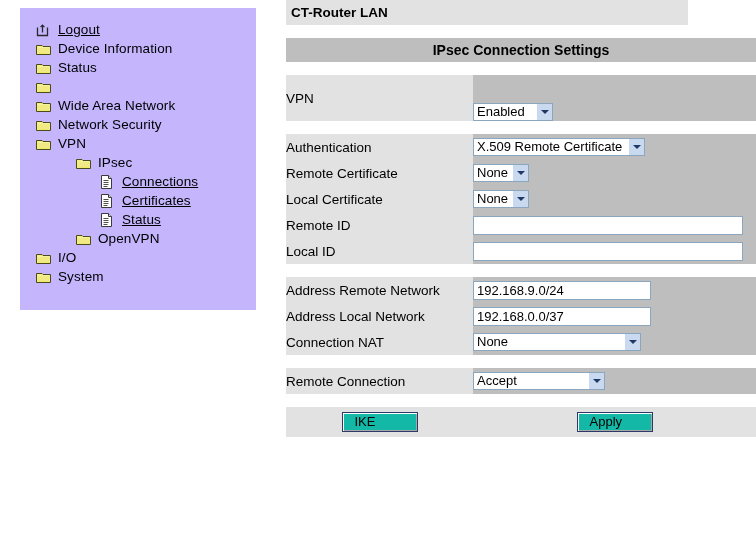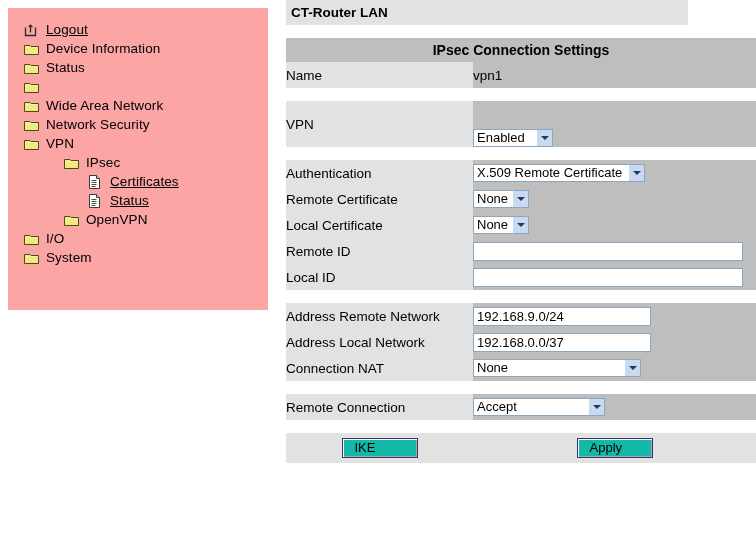--- a/index.html
+++ b/index.html
@@ -13,25 +13,25 @@
     position: relative;
     font-family: "Liberation Sans", sans-serif;
     font-size: 13px;
     color: #000000;
     overflow: hidden;
   }
 
   
   #sidebar {
     position: absolute;
-    left: 8px;
+    left: 20px;
     top: 8px;
-    width: 260px;
+    width: 236px;
     height: 302px;
-    background: #fca5a5;
+    background: #c4b5fd;
     box-sizing: border-box;
   }
   .tree {
     padding: 12px 0 0 0;
     margin: 0;
     list-style: none;
   }
   .tree-item {
     display: flex;
     align-items: center;
@@ -263,20 +263,28 @@
             <path d="M2 5 h11 M2 7 h11 M2 9 h11" stroke="#ffffff" stroke-width="0.6" opacity="0.85"></path>
           </svg></span>
         <span class="tlabel">IPsec</span>
       </li>
       <li class="tree-item lvl2 link">
         <span class="ico"><svg width="13" height="14" viewBox="0 0 13 14">
             <path d="M1.5 0.5 L8.5 0.5 L11.5 3.5 L11.5 13.5 L1.5 13.5 Z" fill="#ffffff" stroke="#3b3b3b" stroke-width="1"></path>
             <path d="M8.5 0.5 L8.5 3.5 L11.5 3.5" fill="#d8d8d8" stroke="#3b3b3b" stroke-width="1"></path>
             <path d="M3.5 5.5 h5 M3.5 7.5 h5 M3.5 9.5 h5 M3.5 11.5 h4" stroke="#3b3b3b" stroke-width="0.9"></path>
           </svg></span>
+        <span class="tlabel">Connections</span>
+      </li>
+      <li class="tree-item lvl2 link">
+        <span class="ico"><svg width="13" height="14" viewBox="0 0 13 14">
+            <path d="M1.5 0.5 L8.5 0.5 L11.5 3.5 L11.5 13.5 L1.5 13.5 Z" fill="#ffffff" stroke="#3b3b3b" stroke-width="1"></path>
+            <path d="M8.5 0.5 L8.5 3.5 L11.5 3.5" fill="#d8d8d8" stroke="#3b3b3b" stroke-width="1"></path>
+            <path d="M3.5 5.5 h5 M3.5 7.5 h5 M3.5 9.5 h5 M3.5 11.5 h4" stroke="#3b3b3b" stroke-width="0.9"></path>
+          </svg></span>
         <span class="tlabel">Certificates</span>
       </li>
       <li class="tree-item lvl2 link">
         <span class="ico"><svg width="13" height="14" viewBox="0 0 13 14">
             <path d="M1.5 0.5 L8.5 0.5 L11.5 3.5 L11.5 13.5 L1.5 13.5 Z" fill="#ffffff" stroke="#3b3b3b" stroke-width="1"></path>
             <path d="M8.5 0.5 L8.5 3.5 L11.5 3.5" fill="#d8d8d8" stroke="#3b3b3b" stroke-width="1"></path>
             <path d="M3.5 5.5 h5 M3.5 7.5 h5 M3.5 9.5 h5 M3.5 11.5 h4" stroke="#3b3b3b" stroke-width="0.9"></path>
           </svg></span>
         <span class="tlabel">Status</span>
       </li>
@@ -316,24 +324,20 @@
   <table class="form">
     <colgroup>
         <col style="width:187px">
         <col style="width:283px">
       </colgroup>
     <tbody>
       <tr class="section-head">
         <td colspan="2">IPsec Connection Settings</td>
       </tr>
 
-      <tr>
-        <td class="lbl">Name</td>
-        <td class="val plain">vpn1</td>
-      </tr>
 
       <tr class="row-sep">
           <td></td>
           <td></td>
         </tr>
 
       <tr>
         <td class="lbl">VPN</td>
         <td class="val">
           <span class="sel w-enabled">

